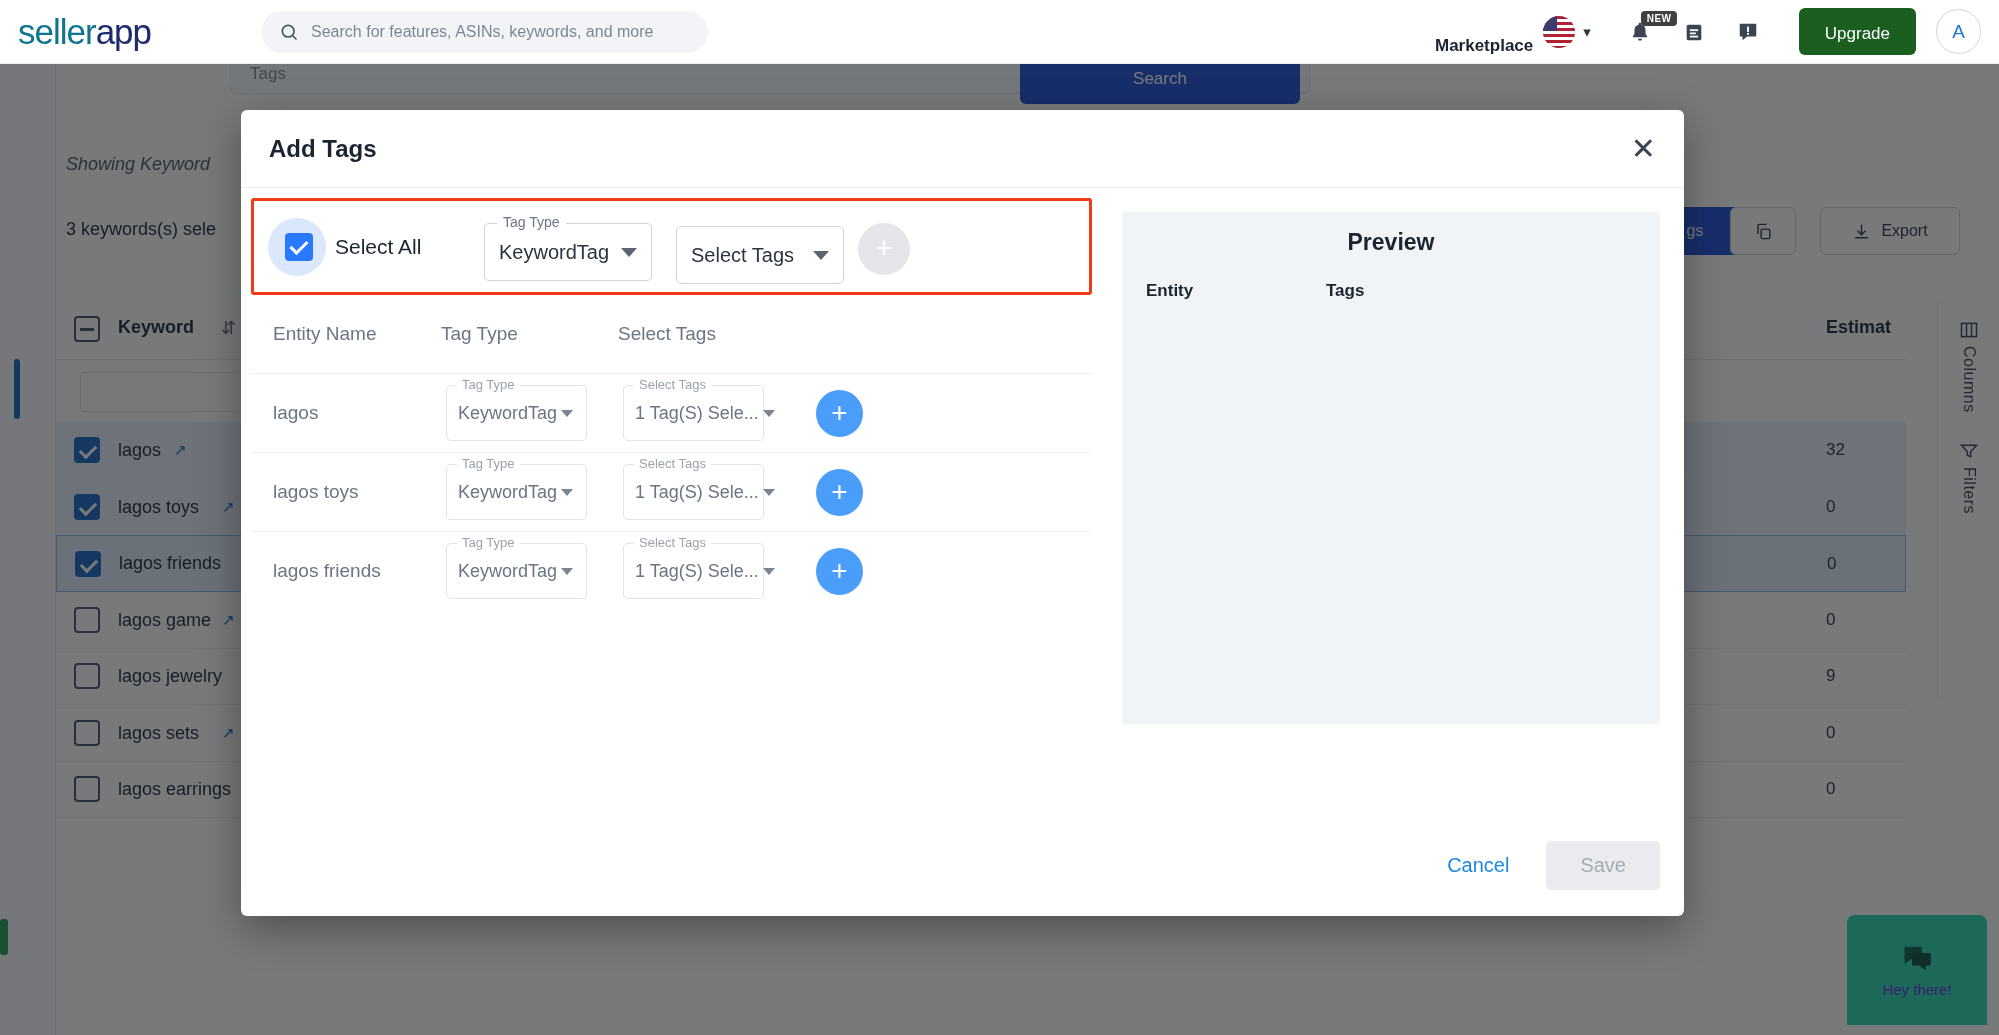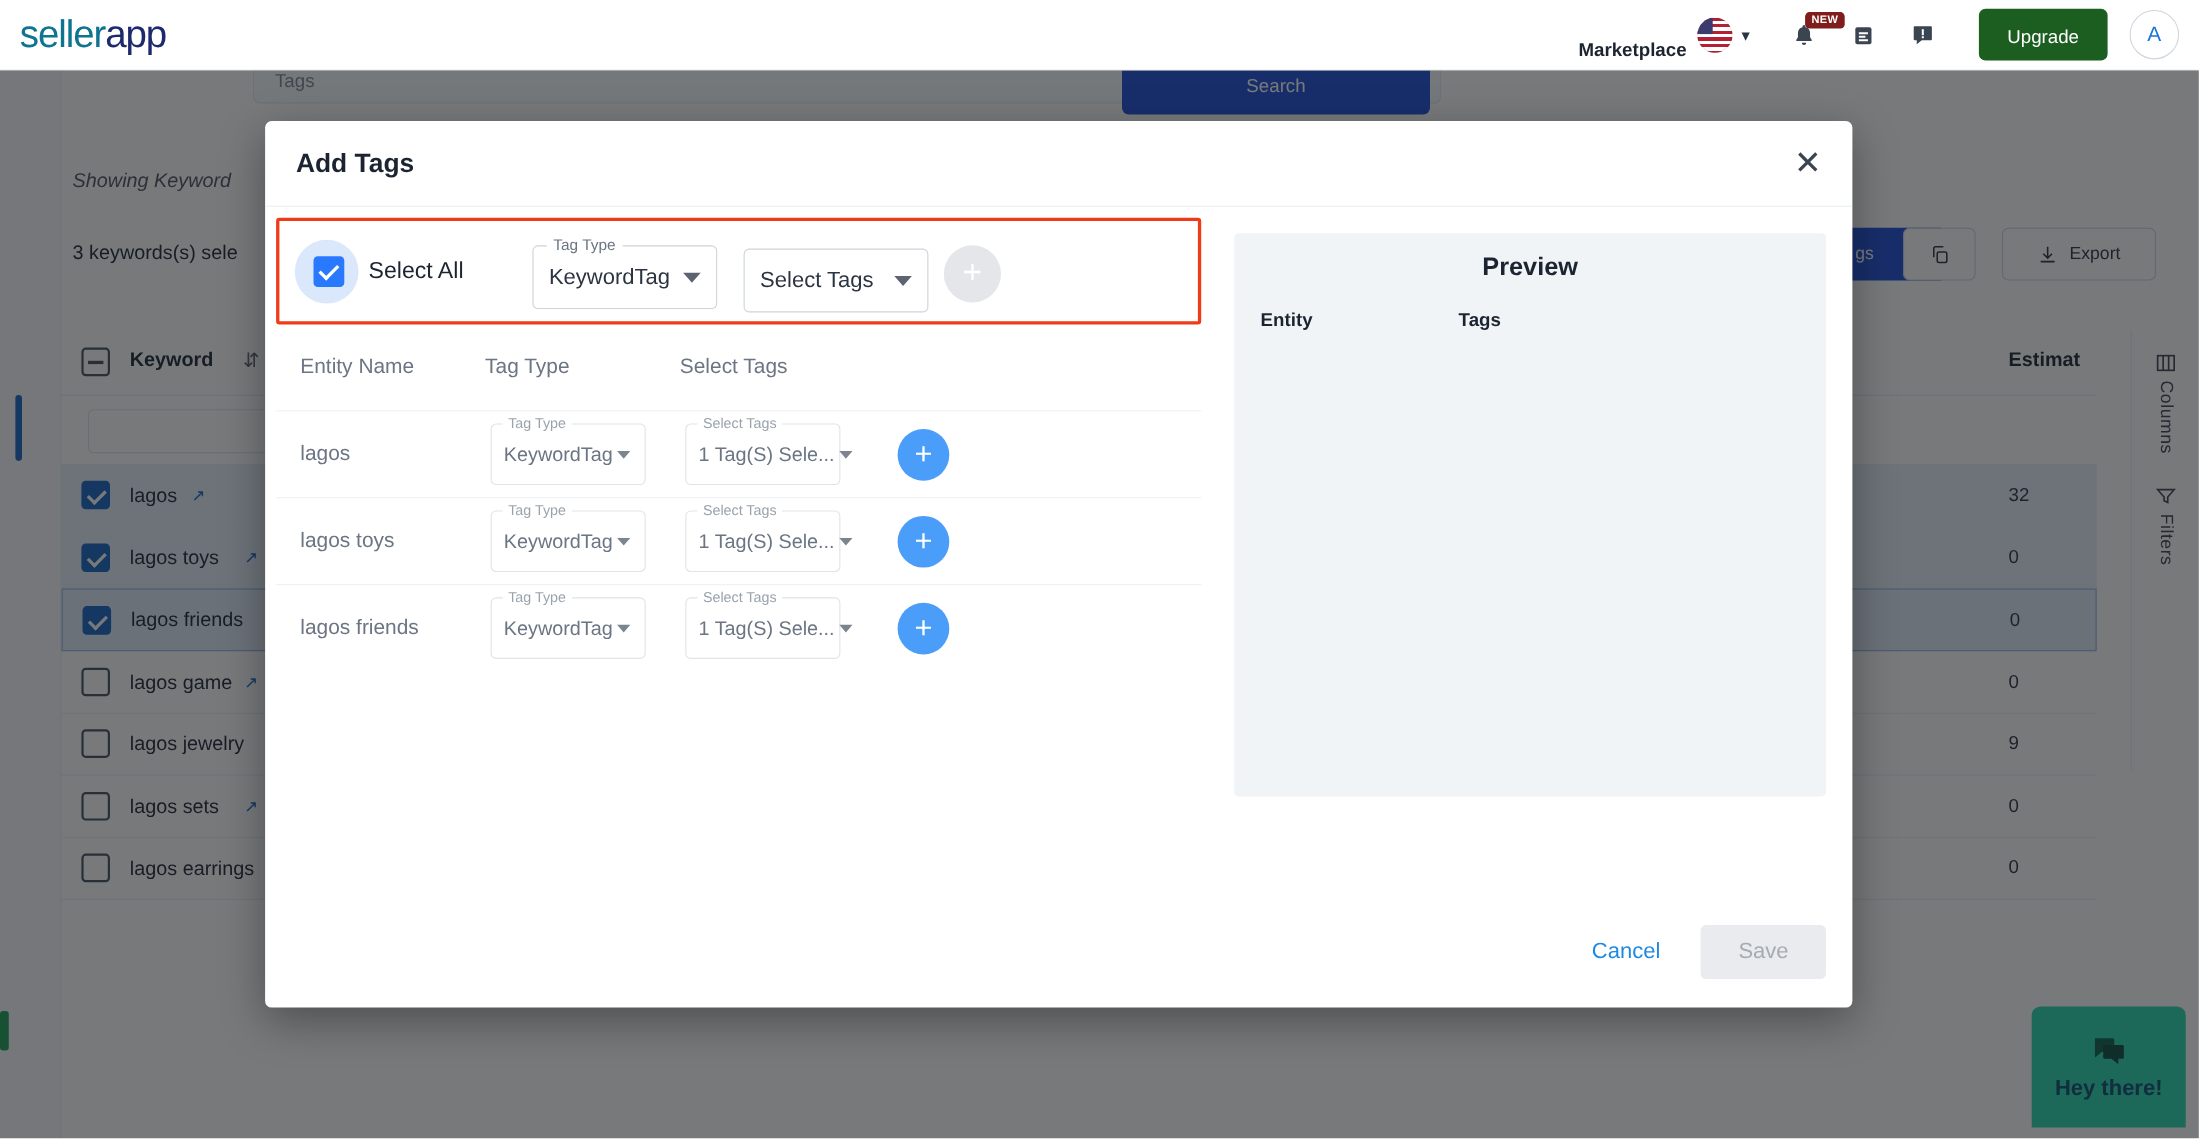--- a/index.html
+++ b/index.html
@@ -35,21 +35,21 @@
   }
   .flag::before {
     content: ""; position: absolute; left: 0; top: 0; width: 14px; height: 15px; background: #3c3b6e;
   }
   .chev { margin: 0 22px 0 8px; color: #2b3440; font-size: 15px; }
   .iconbtn {
     width: 54px; height: 54px; display: flex; align-items: center; justify-content: center;
     position: relative; color: #3b4451; font-size: 22px; cursor: pointer;
   }
   .newbadge {
-    position: absolute; top: 6px; left: 28px; background: #7f1d1d; color: #fff;
+    position: absolute; top: 6px; left: 28px; background: #404040; color: #fff;
     font-size: 10px; font-weight: 700; padding: 2px 6px; border-radius: 4px; letter-spacing: .4px;
   }
   .upgrade {
     margin-left: 24px; background: #1b5e20; color: #ffffff; border: none;
     font-size: 17px; font-weight: 500; padding: 16px 26px; height: 47px; border-radius: 6px; cursor: pointer;
     font-family: "Liberation Sans", sans-serif;
   }
   .avatar {
     margin-left: 20px; width: 45px; height: 45px; border-radius: 50%;
     border: 1px solid #cfd6de; color: #1976d2; font-size: 19px;
@@ -132,21 +132,21 @@
     display: flex; flex-direction: column; align-items: center; gap: 28px; padding-top: 20px;
     border-left: 1px solid #eceff1;
   }
   .railitem { writing-mode: vertical-rl; font-size: 16px; color: #3b4451; letter-spacing: .5px; }
 
   .chatbubble {
     position: absolute; right: 12px; bottom: 10px; width: 140px; height: 110px;
     background: #27d8b0; border-radius: 8px 8px 0 0; color: #0d4f42;
     display: flex; flex-direction: column; align-items: center; justify-content: center; gap: 8px;
   }
-  .chatbubble .lbl { font-size: 20px; font-weight: 700; color: #0c4a6e; }
+  .chatbubble .lbl { font-size: 15px; font-weight: 400; color: #6d28d9; }
 
   
   .scrim {
     position: absolute; top: 64px; left: 0; width: 1999px; height: 971px;
     background: rgba(20,24,28,.58); z-index: 10;
   }
 
   
   .modal {
     position: absolute; left: 241px; top: 110px; width: 1443px; height: 806px;
@@ -261,20 +261,27 @@
 </head>
 <body>
 
 <div id="root">
 
   <div class="topbar">
     <div class="logo">
       <span class="c1">seller</span><span class="c2">app</span>
     </div>
 
+    <div class="searchbox">
+      <svg width="20" height="20" viewBox="0 0 24 24" fill="none" stroke="#4a5461" stroke-width="2">
+        <circle cx="11" cy="11" r="7"></circle>
+          <line x1="16.5" y1="16.5" x2="21" y2="21"></line>
+      </svg>
+      <span class="ph">Search for features, ASINs, keywords, and more</span>
+    </div>
 
     <div class="topright">
       <span class="mk-label">Marketplace</span>
       <div class="flag"></div>
       <span class="chev">▾</span>
 
       <div class="iconbtn">
         <span class="newbadge">NEW</span>
         <svg width="22" height="24" viewBox="0 0 24 24" fill="#3b4451">
           <path d="M12 2a1.5 1.5 0 011.5 1.5V4a6 6 0 014.5 5.8V14l1.6 2.6a.8.8 0 01-.7 1.2H5.1a.8.8 0 01-.7-1.2L6 14V9.8A6 6 0 0110.5 4v-.5A1.5 1.5 0 0112 2z"></path>

